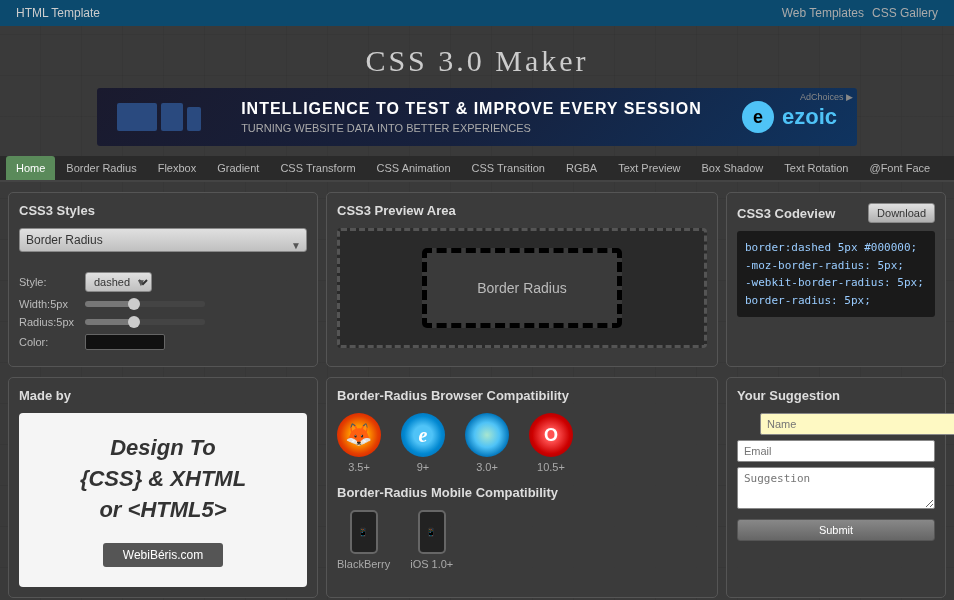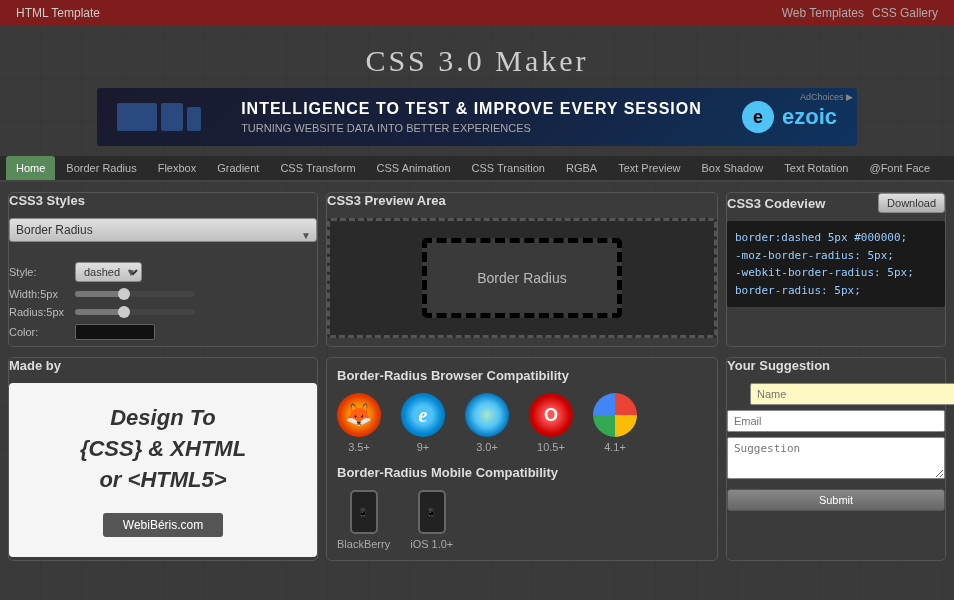--- a/index.html
+++ b/index.html
@@ -19,21 +19,21 @@
         rgba(0,0,0,0.05) 40px,
         rgba(0,0,0,0.05) 41px
       );
       color: #ccc;
       font-size: 12px;
       min-width: 954px;
     }
 
     
     .top-nav {
-      background-color: #7f1d1d;
+      background-color: #0c4a6e;
       padding: 6px 16px;
       display: flex;
       justify-content: space-between;
       align-items: center;
     }
     .top-nav-right { display: flex; gap: 8px; color: #aaa; font-size: 12px; }
     .top-nav-right span { cursor: pointer; }
 
     
     .site-title {
@@ -95,20 +95,21 @@
       padding: 10px 8px;
       display: grid;
       grid-template-columns: 310px 1fr 220px;
       gap: 8px;
     }
 
     
     .panel {
       background: rgba(60,60,60,0.85);
       border-radius: 5px;
+      padding: 10px;
       border: 1px solid #555;
     }
     .panel-title {
       color: #ddd;
       font-size: 13px;
       font-weight: bold;
       margin-bottom: 10px;
     }
 
     
@@ -493,24 +494,20 @@
         <span class="browser-version">9+</span>
       </div>
       <div class="browser-item">
         <div class="browser-icon safari-icon"></div>
         <span class="browser-version">3.0+</span>
       </div>
       <div class="browser-item">
         <div class="browser-icon opera-icon" style="color:#fff;font-weight:bold;font-size:18px;">O</div>
         <span class="browser-version">10.5+</span>
       </div>
-      <div class="browser-item">
-        <div class="browser-icon chrome-icon" style="border-radius:50%;"></div>
-        <span class="browser-version">4.1+</span>
-      </div>
     </div>
     <div class="mobile-section">
       <div class="compat-title">Border-Radius Mobile Compatibility</div>
       <div class="mobile-icons">
         <div class="mobile-device">
           <div class="phone-shape">📱</div>
           <span class="browser-version">BlackBerry</span>
         </div>
         <div class="mobile-device">
           <div class="phone-shape">📱</div>

